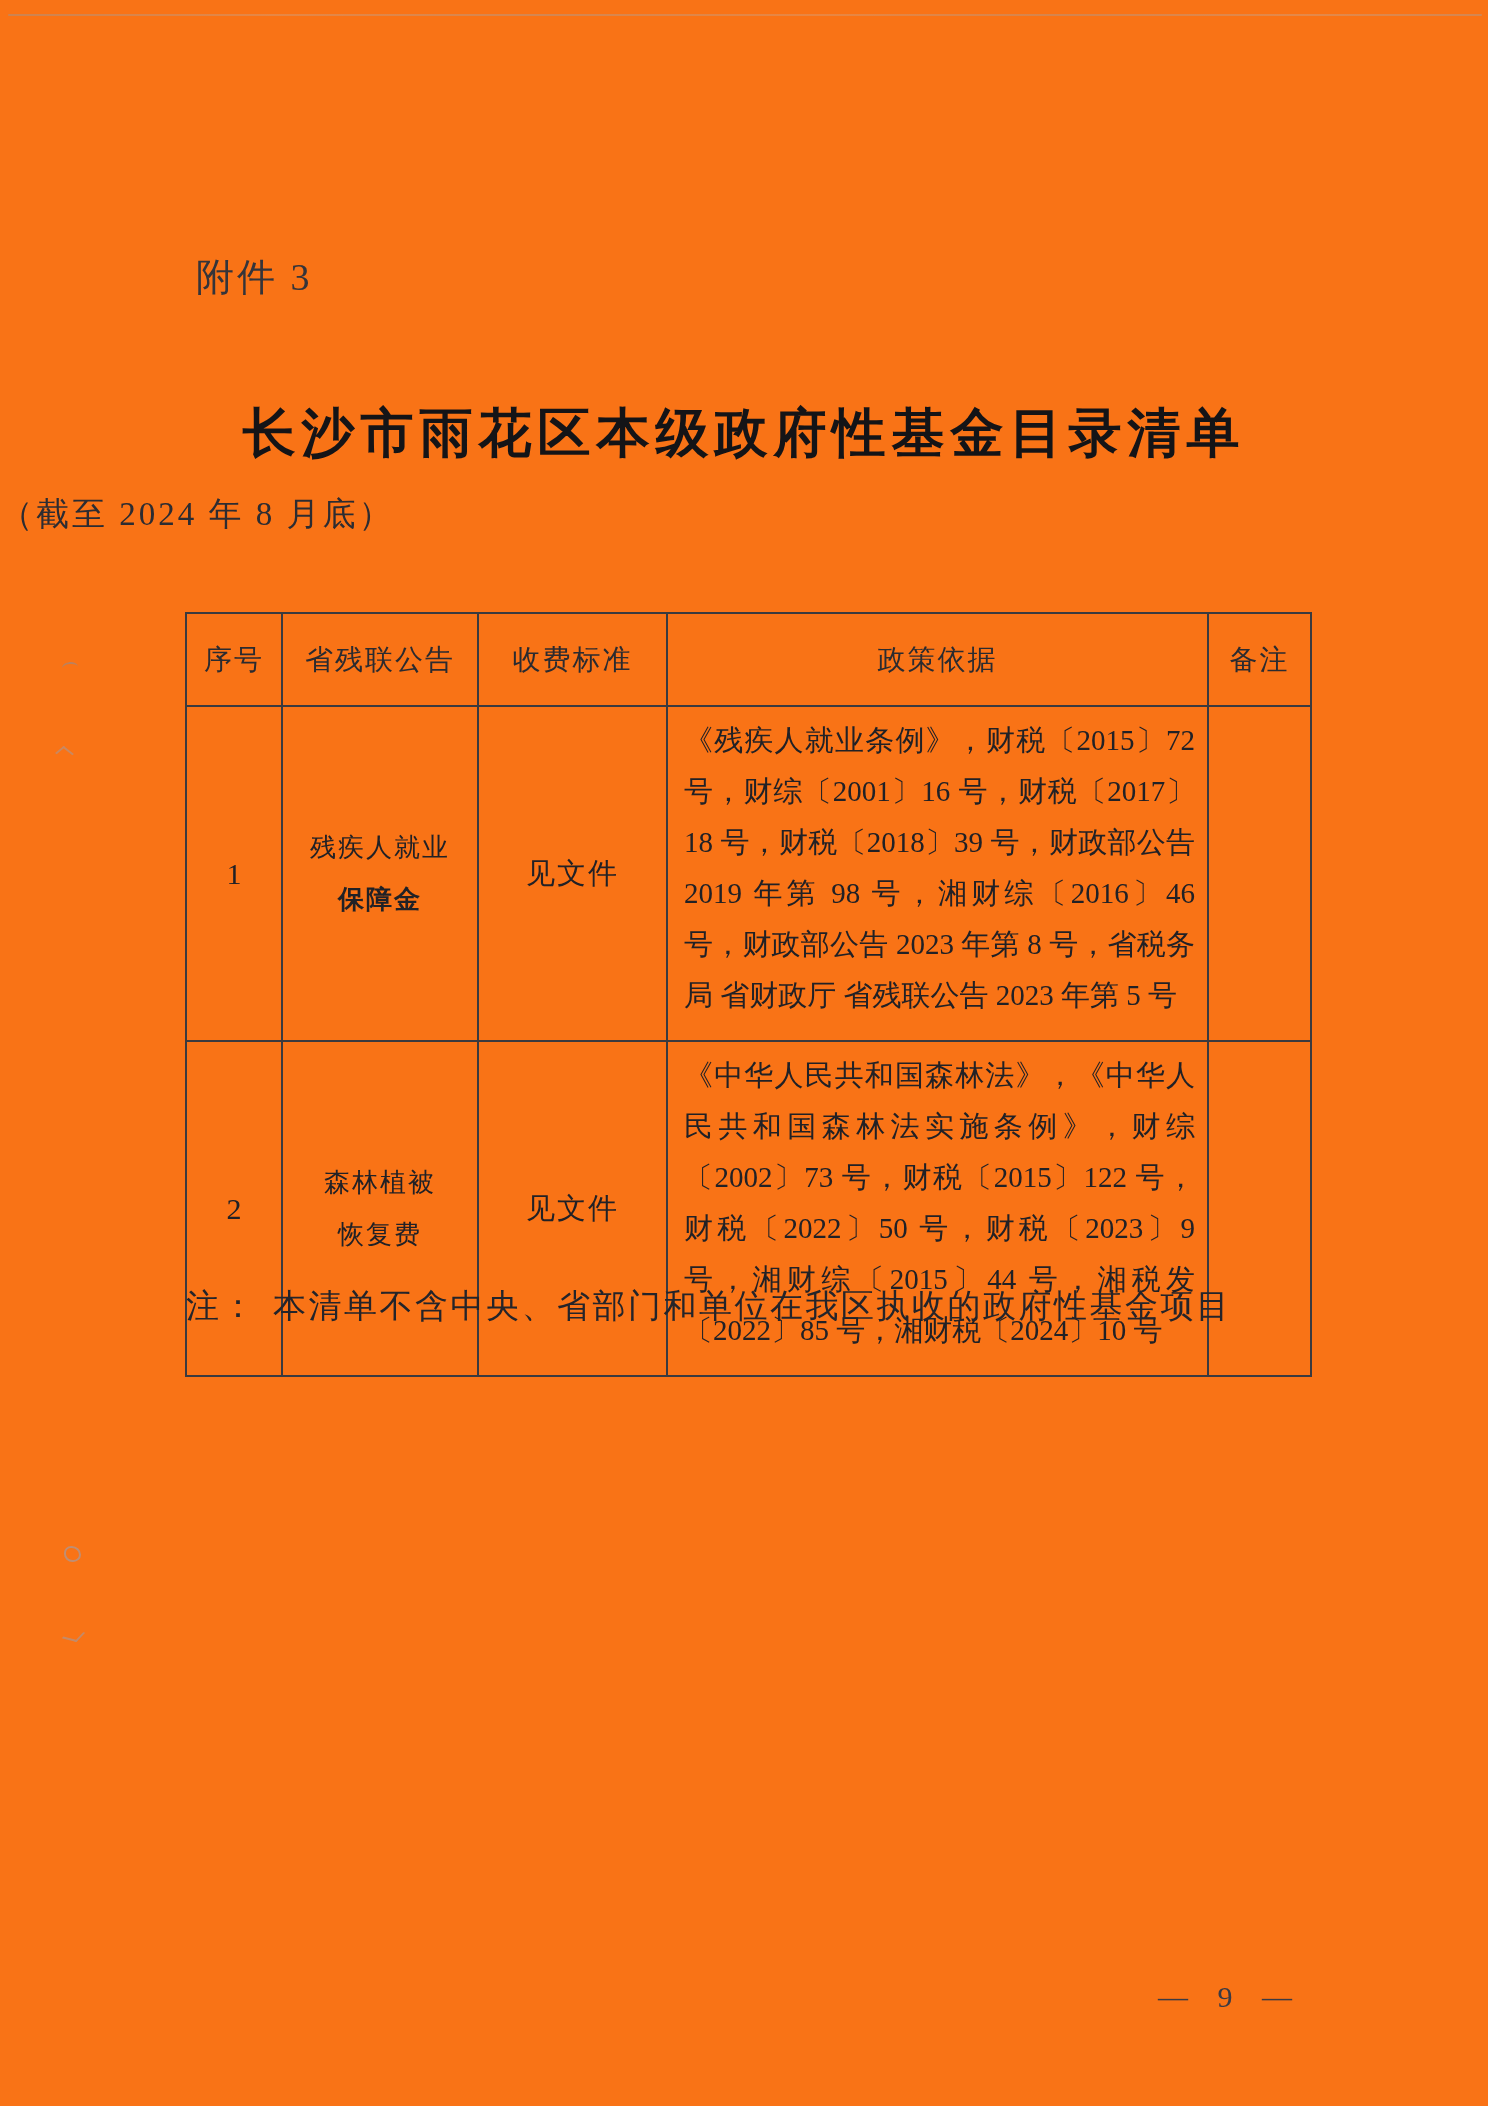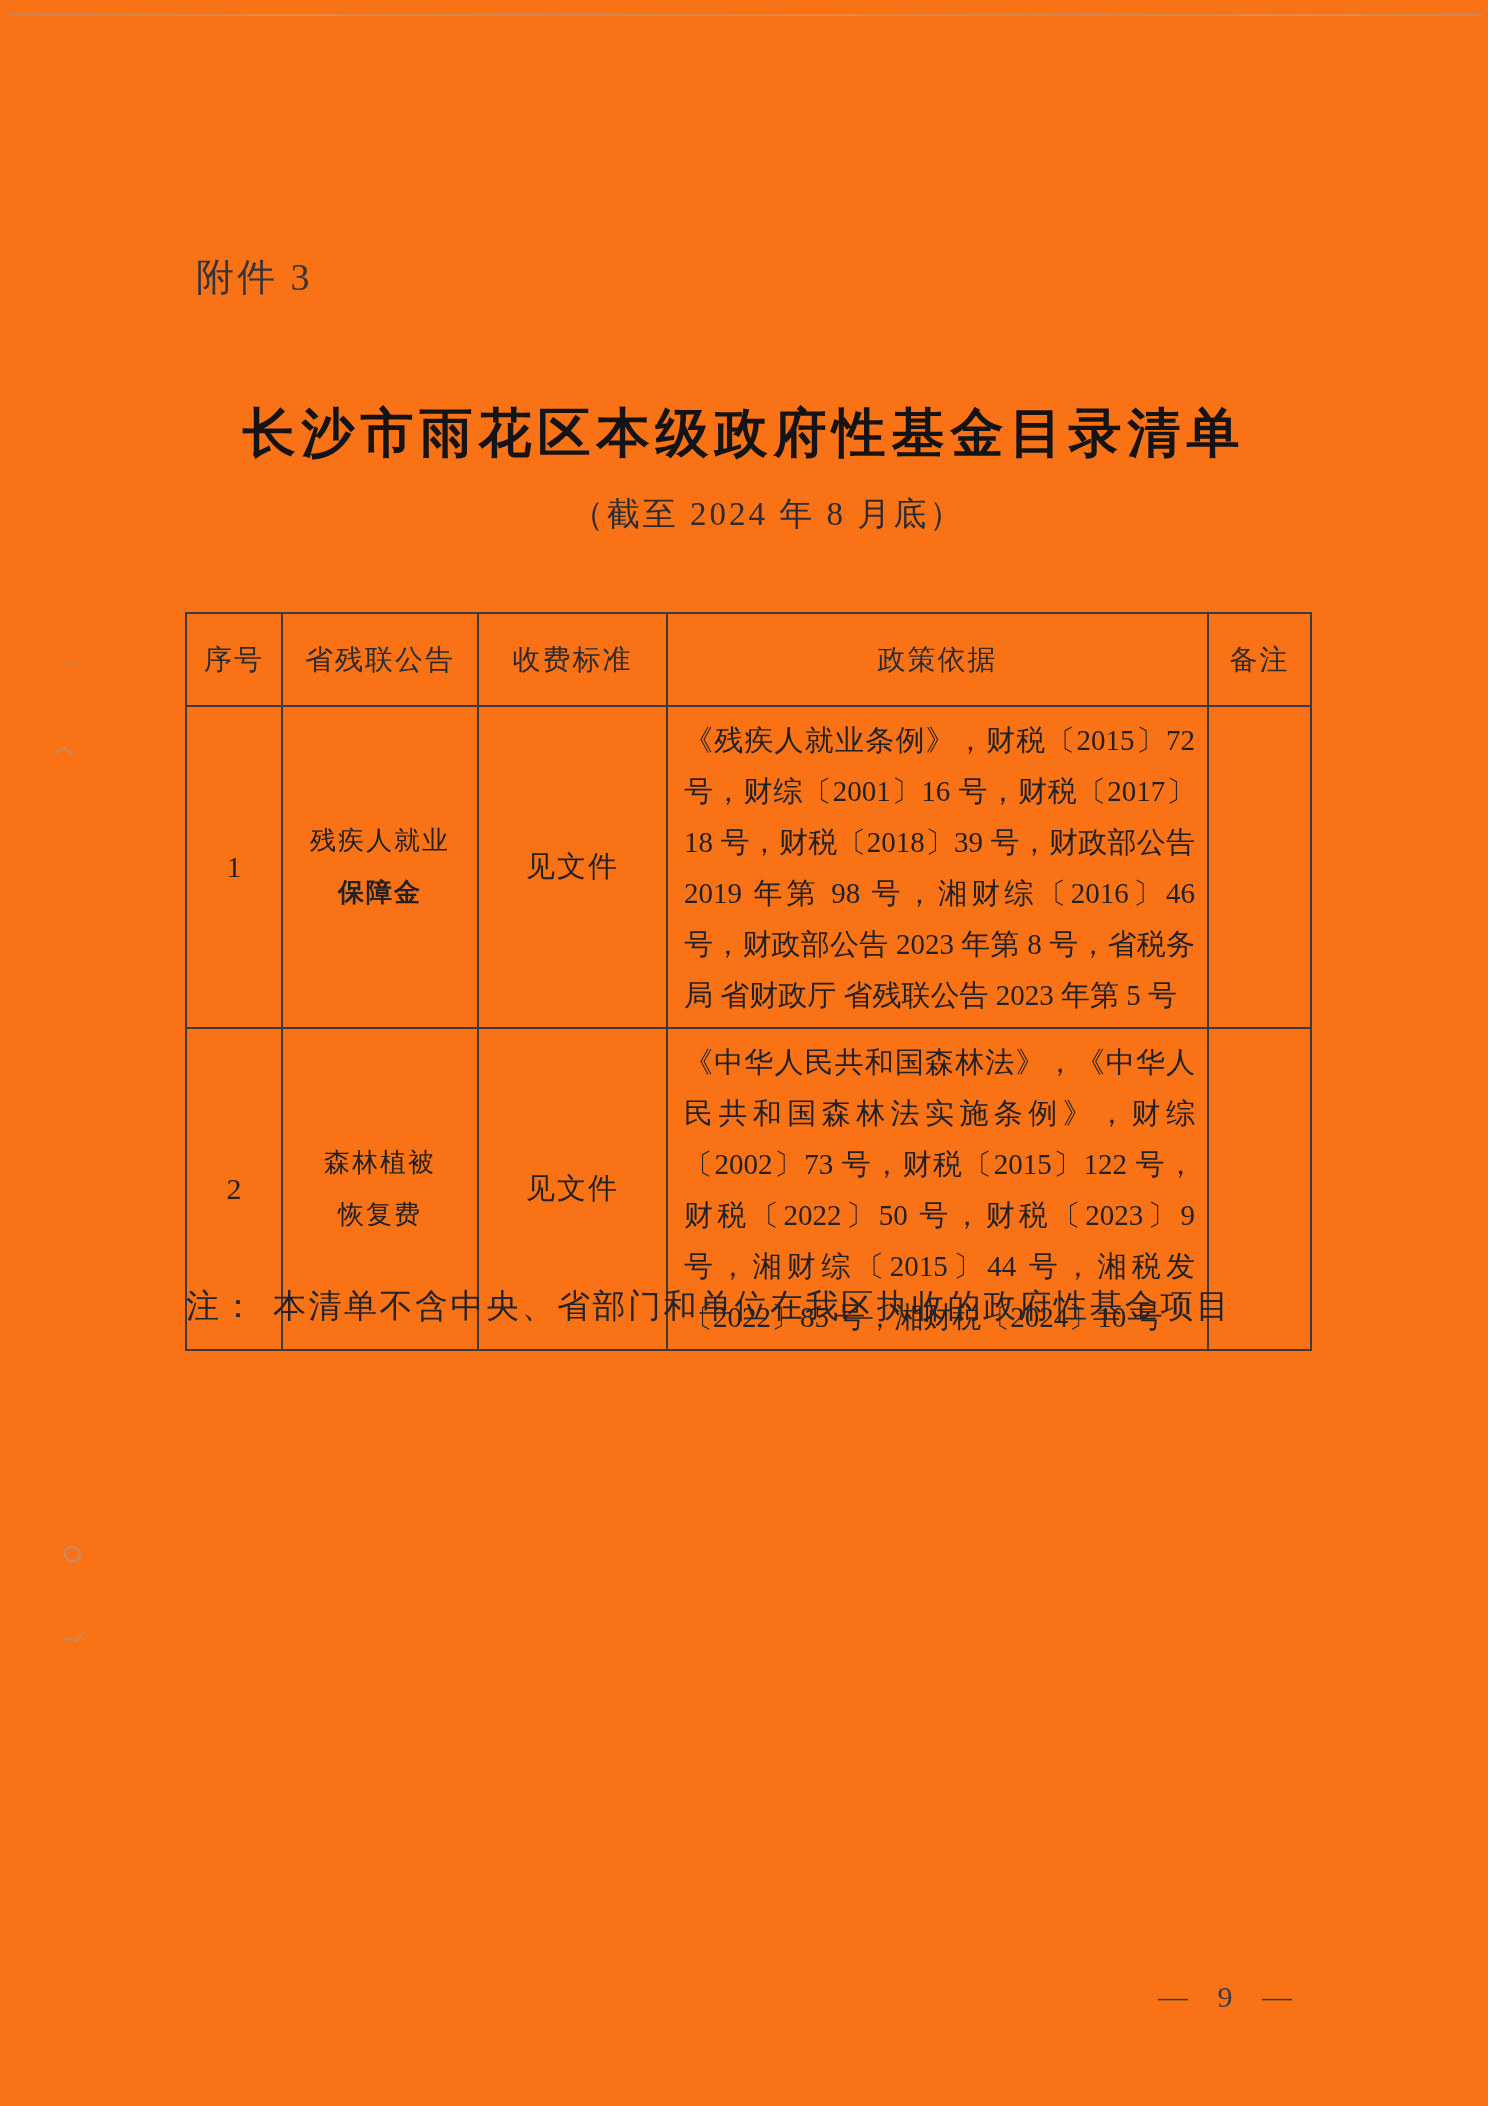--- a/index.html
+++ b/index.html
@@ -36,24 +36,22 @@
   .doc-title{
     position:absolute;left:0;right:0;top:398px;
     text-align:center;
     font-family:"Liberation Sans","DejaVu Sans",sans-serif;
     font-weight:bold;
     font-size:53px;letter-spacing:6px;
     color:#141417;
   }
   .doc-subtitle{
     position:absolute;left:0;right:0;top:492px;
-    text-align:center;
     font-size:33px;letter-spacing:3px;
     color:#2c2c32;
-    padding-left:48px;
   }
 
   table.fund-table{
     position:absolute;left:185px;top:612px;
     width:1125px;
     border-collapse:collapse;
     table-layout:fixed;
   }
   .fund-table td,.fund-table th{
     border:2px solid #3a3a3f;
@@ -85,21 +83,21 @@
     text-align:center;vertical-align:middle;
     font-size:26px;line-height:52px;letter-spacing:2px;
   }
   td.cell-fee{
     text-align:center;vertical-align:middle;
     font-size:29px;letter-spacing:2px;
   }
   td.cell-policy{
     vertical-align:middle;
     font-size:29px;line-height:51px;
-    padding:8px 12px 6px 16px;
+    padding:8px 12px 19px 16px;
     text-align:justify;
     text-justify:inter-character;
   }
   td.cell-remark{font-size:28px;text-align:center;vertical-align:middle;}
 
   .doc-note{
     position:absolute;left:186px;top:1244px;
     font-size:33px;letter-spacing:2.5px;
     color:#24242a;
     white-space:nowrap;

